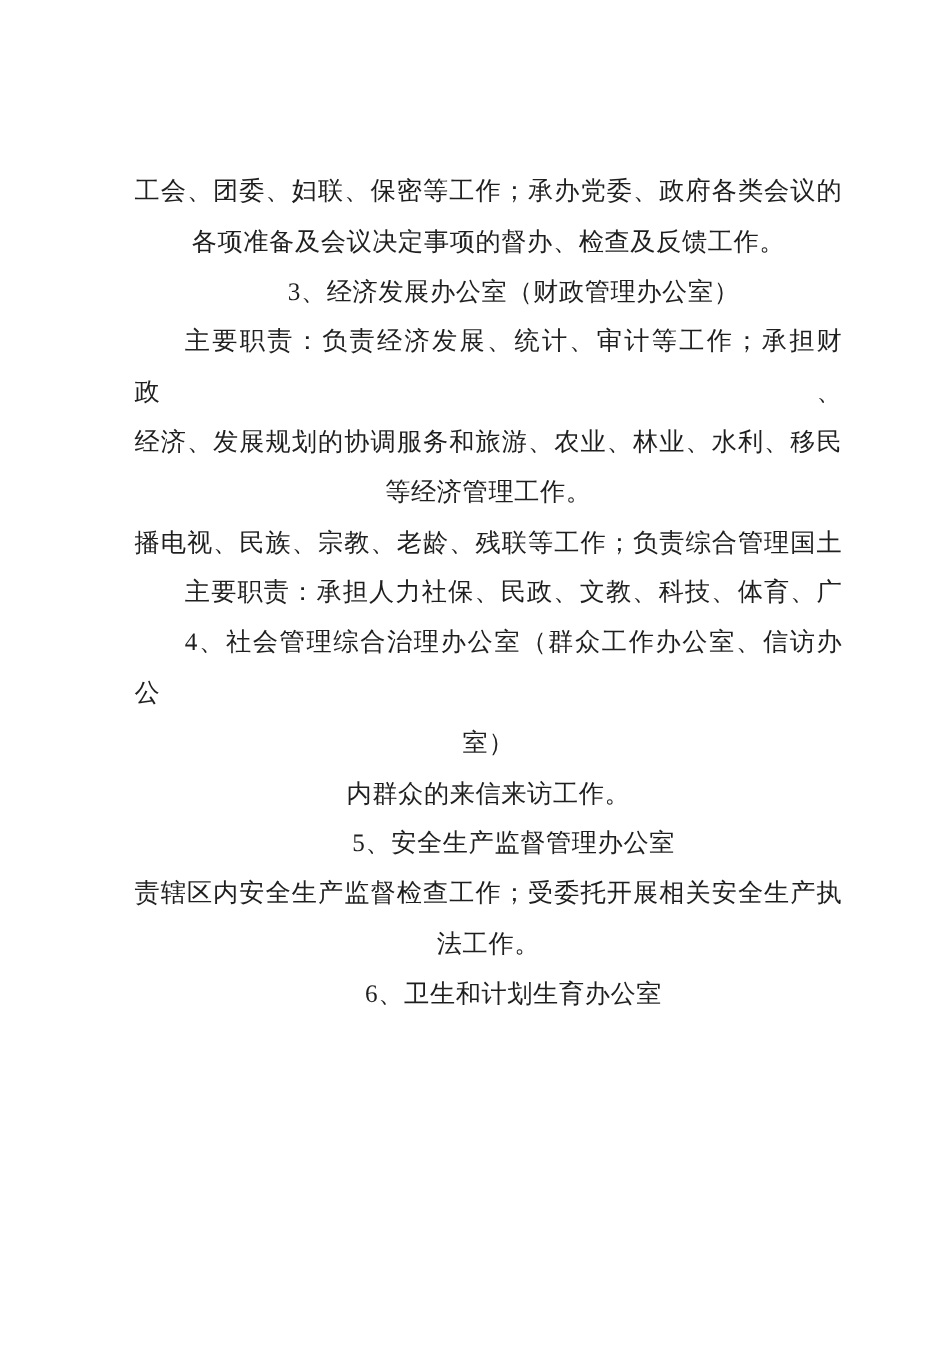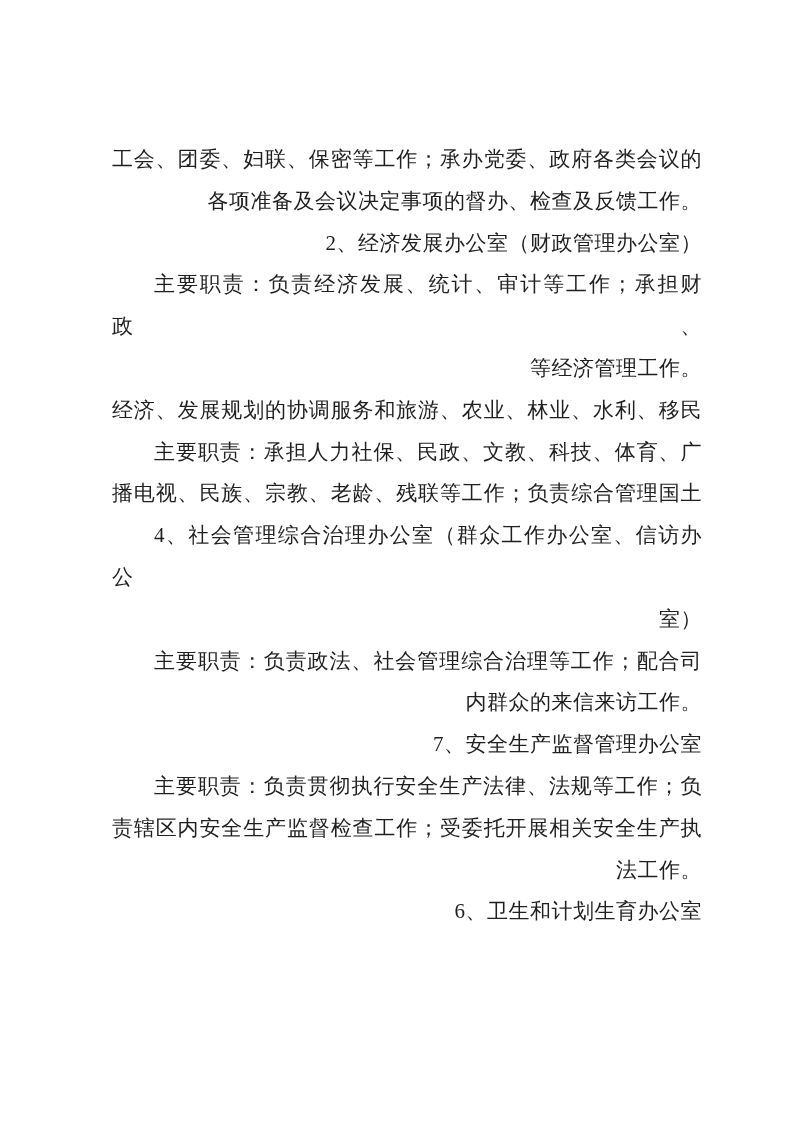--- a/index.html
+++ b/index.html
@@ -20,46 +20,44 @@
     position: absolute;
     left: 100px;
     top: 139px;
     width: 590px;
     font-size: 21px;
     line-height: 41.8px;
     color: #1f1f1f;
     letter-spacing: 0.5px;
   }
   .line {
-    text-align: right;
+    text-align: center;
   }
   .line.fill {
     text-align: justify;
     text-align-last: justify;
   }
   .line.indent {
     text-indent: 2em;
   }
 </style>
 </head>
 <body>
 
 <div class="page">
   <div class="text-block">
       <div class="line fill">工会、团委、妇联、保密等工作；承办党委、政府各类会议的</div>
       <div class="line">各项准备及会议决定事项的督办、检查及反馈工作。</div>
-      <div class="line indent">2、经济发展办公室（财政管理办公室）</div>
+      <div class="line indent">3、经济发展办公室（财政管理办公室）</div>
       <div class="line fill indent">主要职责：负责经济发展、统计、审计等工作；承担财政、</div>
+      <div class="line fill">经济、发展规划的协调服务和旅游、农业、林业、水利、移民</div>
       <div class="line">等经济管理工作。</div>
-      <div class="line fill">经济、发展规划的协调服务和旅游、农业、林业、水利、移民</div>
+      <div class="line fill">播电视、民族、宗教、老龄、残联等工作；负责综合管理国土</div>
       <div class="line fill indent">主要职责：承担人力社保、民政、文教、科技、体育、广</div>
-      <div class="line fill">播电视、民族、宗教、老龄、残联等工作；负责综合管理国土</div>
       <div class="line fill indent">4、社会管理综合治理办公室（群众工作办公室、信访办公</div>
       <div class="line">室）</div>
-      <div class="line fill indent">主要职责：负责政法、社会管理综合治理等工作；配合司</div>
       <div class="line">内群众的来信来访工作。</div>
-      <div class="line indent">7、安全生产监督管理办公室</div>
-      <div class="line fill indent">主要职责：负责贯彻执行安全生产法律、法规等工作；负</div>
+      <div class="line indent">5、安全生产监督管理办公室</div>
       <div class="line fill">责辖区内安全生产监督检查工作；受委托开展相关安全生产执</div>
       <div class="line">法工作。</div>
       <div class="line indent">6、卫生和计划生育办公室</div>
     </div>
 </div>
 
 </body></html>

